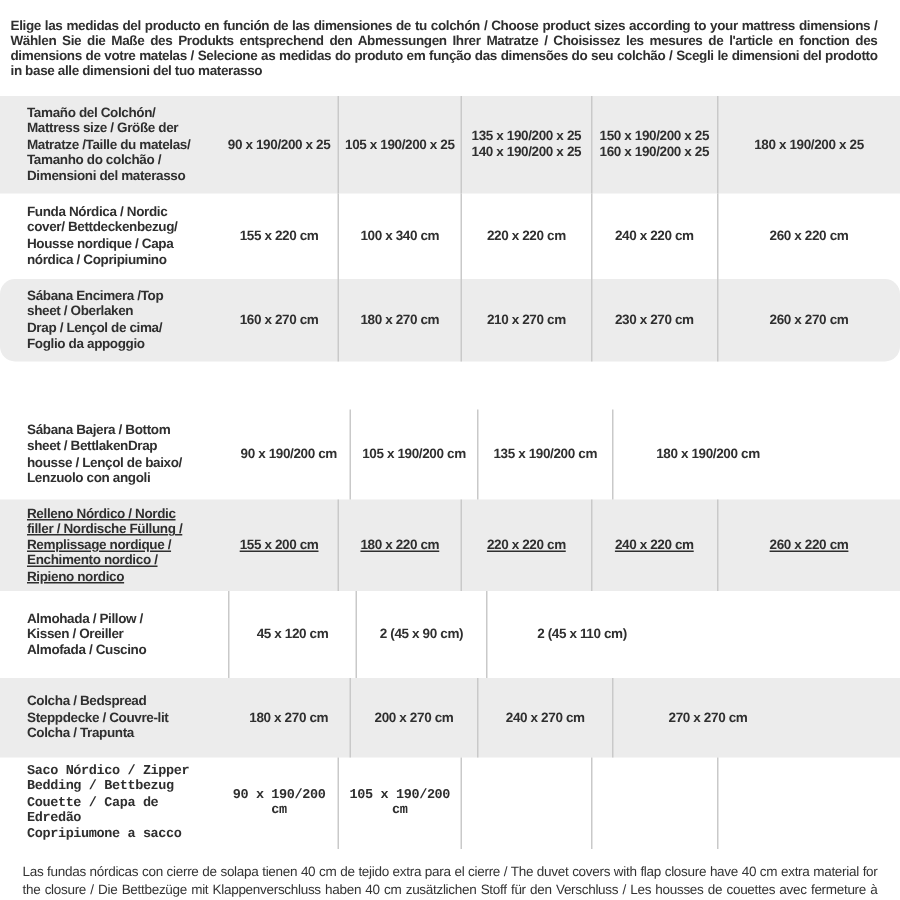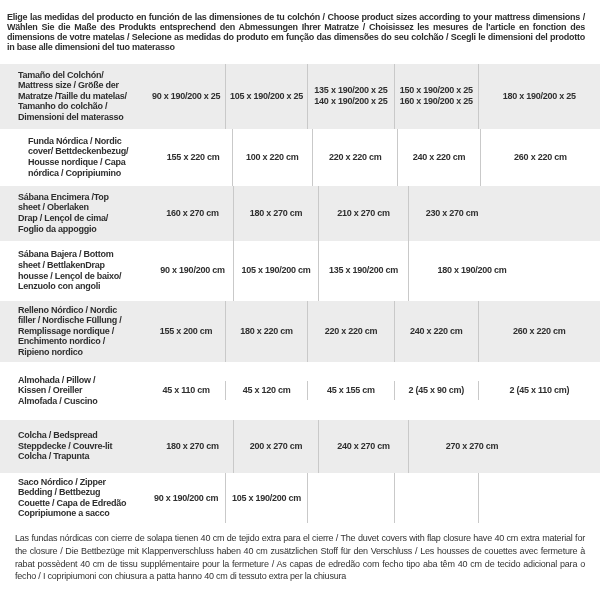--- a/index.html
+++ b/index.html
@@ -53,27 +53,27 @@
     justify-content: center;
     text-align: center;
     padding: 4px 2px;
   }
   .c1 { width: 81px; }
   .c2 { width: 85px; border-left: 1px solid #c9c9c9; }
   .c3 { width: 90px; border-left: 1px solid #c9c9c9; }
   .c4 { width: 87px; border-left: 1px solid #c9c9c9; }
   .c5 { width: 127px; border-left: 1px solid #c9c9c9; }
   .t-row:nth-child(1) { min-height: 65px; }
-  .t-row:nth-child(2) { min-height: 57px; margin-left: 10px; }
-  .t-row:nth-child(3) { min-height: 55px; }
-  .t-row:nth-child(4) { min-height: 60px; }
-  .t-row:nth-child(5) { min-height: 60px; }
-  .t-row:nth-child(6) { min-height: 58px; align-items: center; }
+  .t-row:nth-child(2) { min-height: 57px; }
+  .t-row:nth-child(3) { min-height: 55px; border-radius: 10px; }
+  .t-row:nth-child(4) { min-height: 60px; margin-top: 32px; }
+  .t-row:nth-child(5) { min-height: 60px; text-decoration: underline; }
+  .t-row:nth-child(6) { min-height: 58px; }
   .t-row:nth-child(7) { min-height: 53px; }
-  .t-row:nth-child(8) { min-height: 49px; }
+  .t-row:nth-child(8) { min-height: 49px; font-family: Liberation Mono, monospace; }
   .footnote {
     margin: 9px 15px 0 15px;
     font-size: 9px;
     font-weight: 400;
     line-height: 1.42;
     letter-spacing: -0.2px;
     text-align: justify;
     color: #333333;
   }
 </style>
@@ -98,35 +98,36 @@
 160 x 190/200 x 25</div>
     <div class="cell value-cell c5">180 x 190/200 x 25</div>
   </div>
 
   <div class="t-row">
     <div class="cell label-cell">Funda Nórdica /  Nordic
 cover/ Bettdeckenbezug/
 Housse nordique  / Capa
 nórdica / Copripiumino</div>
     <div class="cell value-cell c1">155 x 220 cm</div>
-    <div class="cell value-cell c2">100 x 220 cm</div>
+    <div class="cell value-cell c2">100 x 340 cm</div>
     <div class="cell value-cell c3">220 x 220 cm</div>
     <div class="cell value-cell c4">240 x 220 cm</div>
     <div class="cell value-cell c5">260 x 220 cm</div>
   </div>
 
   <div class="t-row striped">
     <div class="cell label-cell">Sábana Encimera /Top
 sheet / Oberlaken
 Drap / Lençol de cima/
 Foglio da appoggio</div>
     <div class="cell value-cell c1">160 x 270 cm</div>
     <div class="cell value-cell c2">180 x 270 cm</div>
     <div class="cell value-cell c3">210 x 270 cm</div>
     <div class="cell value-cell c4">230 x 270 cm</div>
+    <div class="cell value-cell c5">260 x 270 cm</div>
   </div>
 
   <div class="t-row">
     <div class="cell label-cell">Sábana Bajera / Bottom
 sheet / BettlakenDrap
 housse / Lençol de baixo/
 Lenzuolo con angoli</div>
     <div class="cell value-cell c1">90 x 190/200 cm</div>
     <div class="cell value-cell c2">105 x 190/200 cm</div>
     <div class="cell value-cell c3">135 x 190/200 cm</div>
@@ -143,23 +144,21 @@
     <div class="cell value-cell c2">180 x 220 cm</div>
     <div class="cell value-cell c3">220 x 220 cm</div>
     <div class="cell value-cell c4">240 x 220 cm</div>
     <div class="cell value-cell c5">260 x 220 cm</div>
   </div>
 
   <div class="t-row">
     <div class="cell label-cell">Almohada  / Pillow /
 Kissen / Oreiller
 Almofada / Cuscino</div>
-    <div class="cell value-cell c1">45 x 110 cm</div>
     <div class="cell value-cell c2">45 x 120 cm</div>
-    <div class="cell value-cell c3">45 x 155 cm</div>
     <div class="cell value-cell c4">2 (45 x 90 cm)</div>
     <div class="cell value-cell c5">2 (45 x 110 cm)</div>
   </div>
 
   <div class="t-row striped">
     <div class="cell label-cell">Colcha / Bedspread
 Steppdecke / Couvre-lit
 Colcha / Trapunta</div>
     <div class="cell value-cell c1">180 x 270 cm</div>
     <div class="cell value-cell c2">200 x 270 cm</div>

